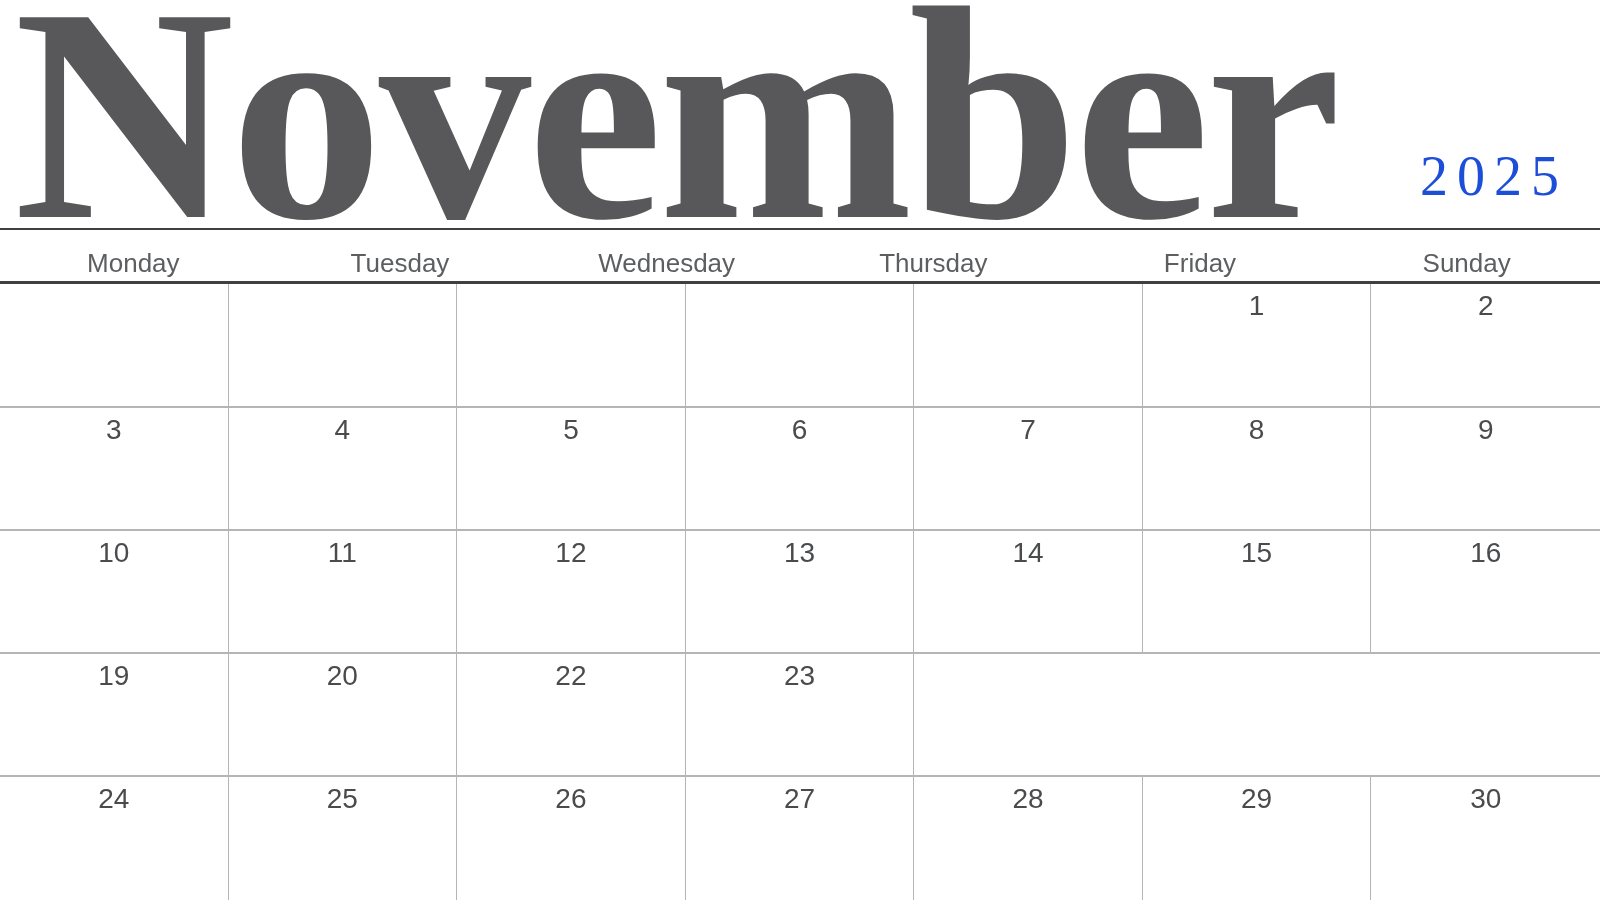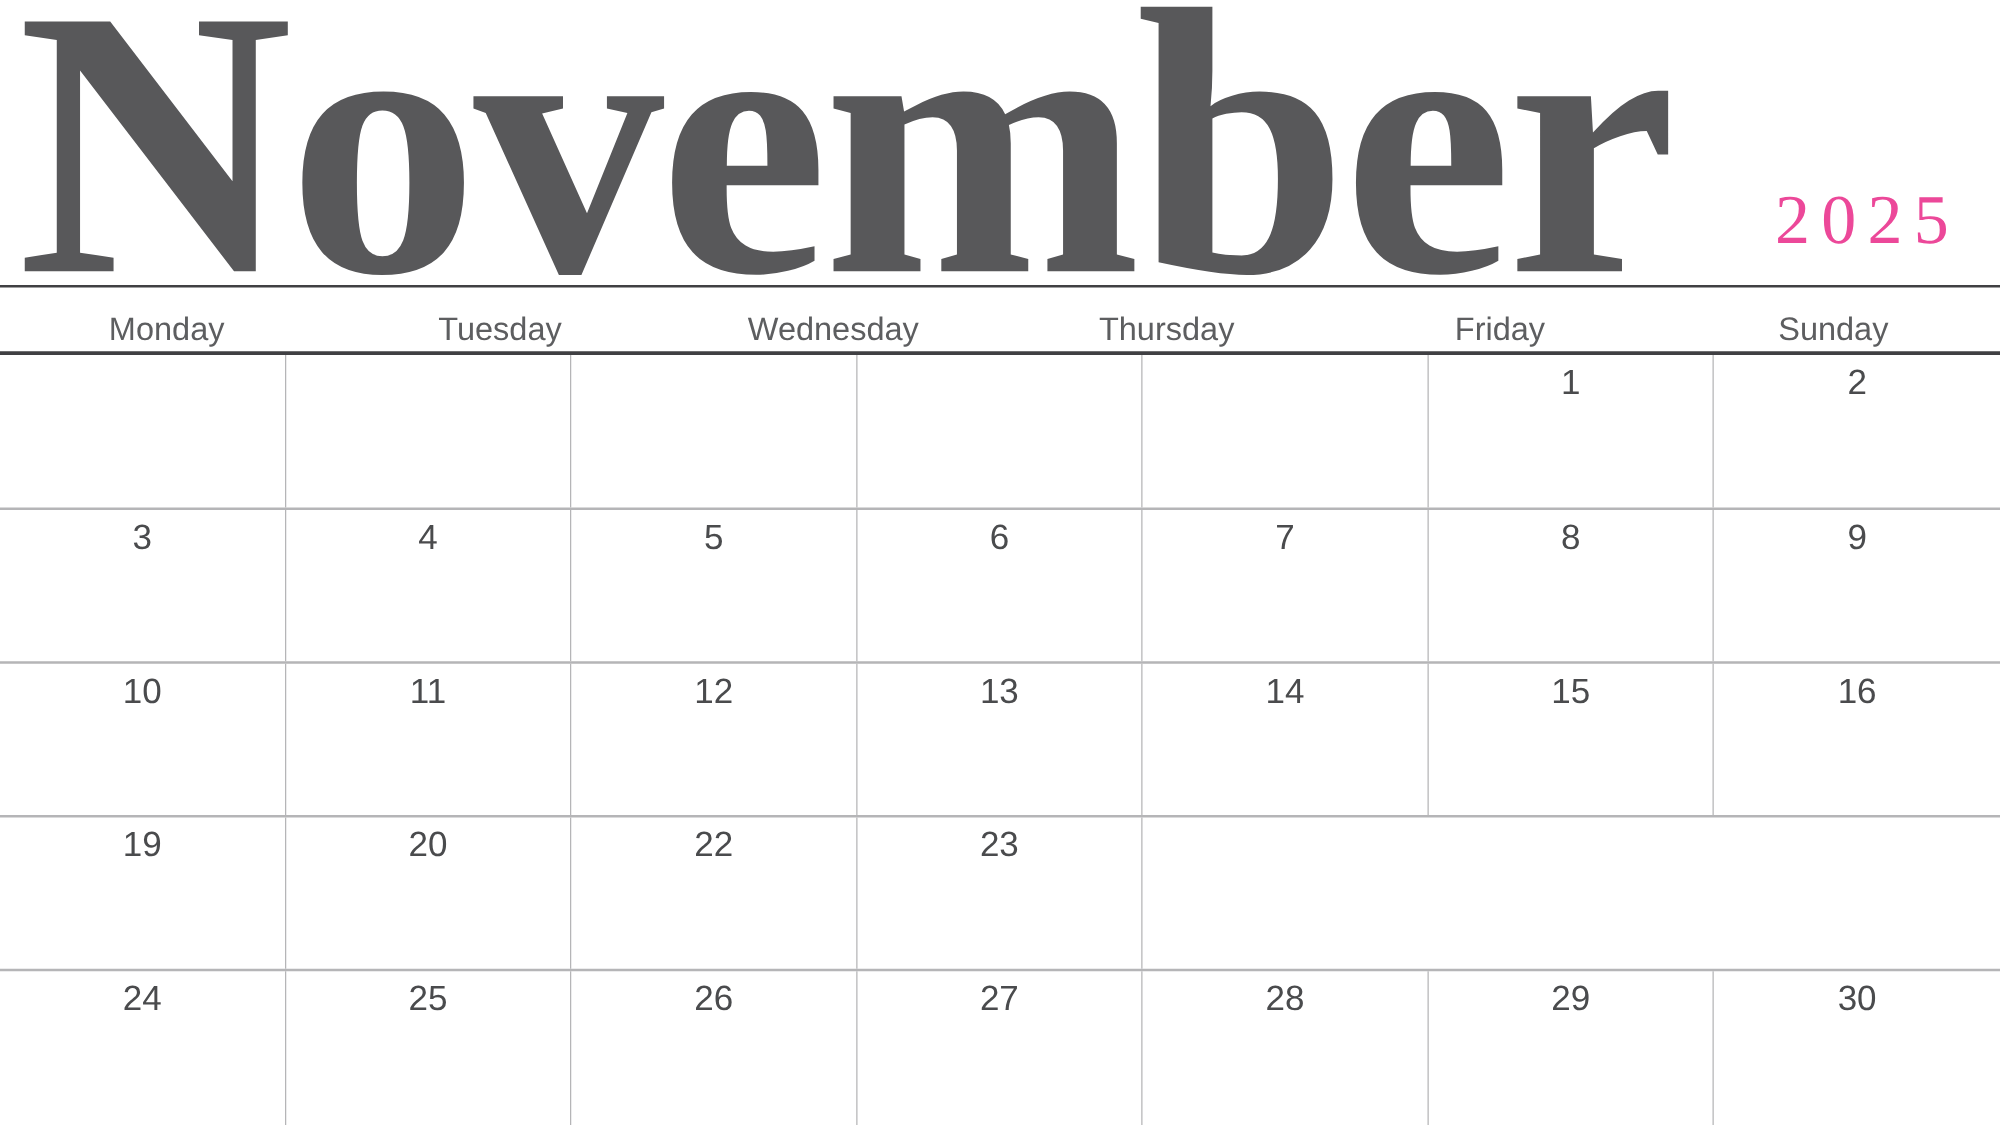--- a/index.html
+++ b/index.html
@@ -32,21 +32,21 @@
 
   .year-label {
     position: absolute;
     top: 148px;
     right: 32px;
     font-family: "Liberation Serif", serif;
     font-weight: 400;
     font-size: 56px;
     line-height: 1;
     letter-spacing: 9px;
-    color: #ec4899;
+    color: #1d4ed8;
     z-index: 3;
   }
 
   
   .rule {
     position: absolute;
     left: 0;
     width: 1600px;
     background: #404043;
     z-index: 2;

